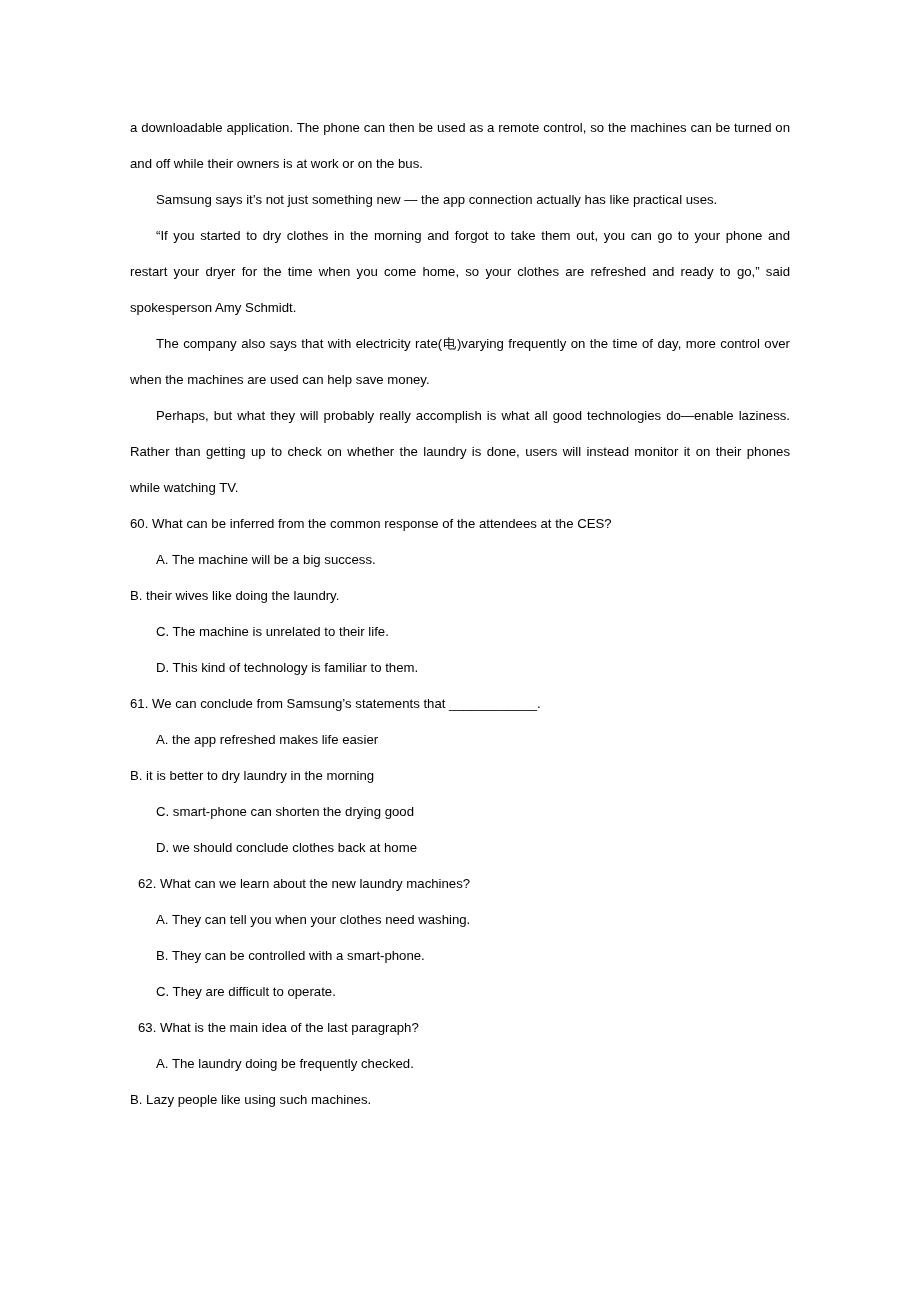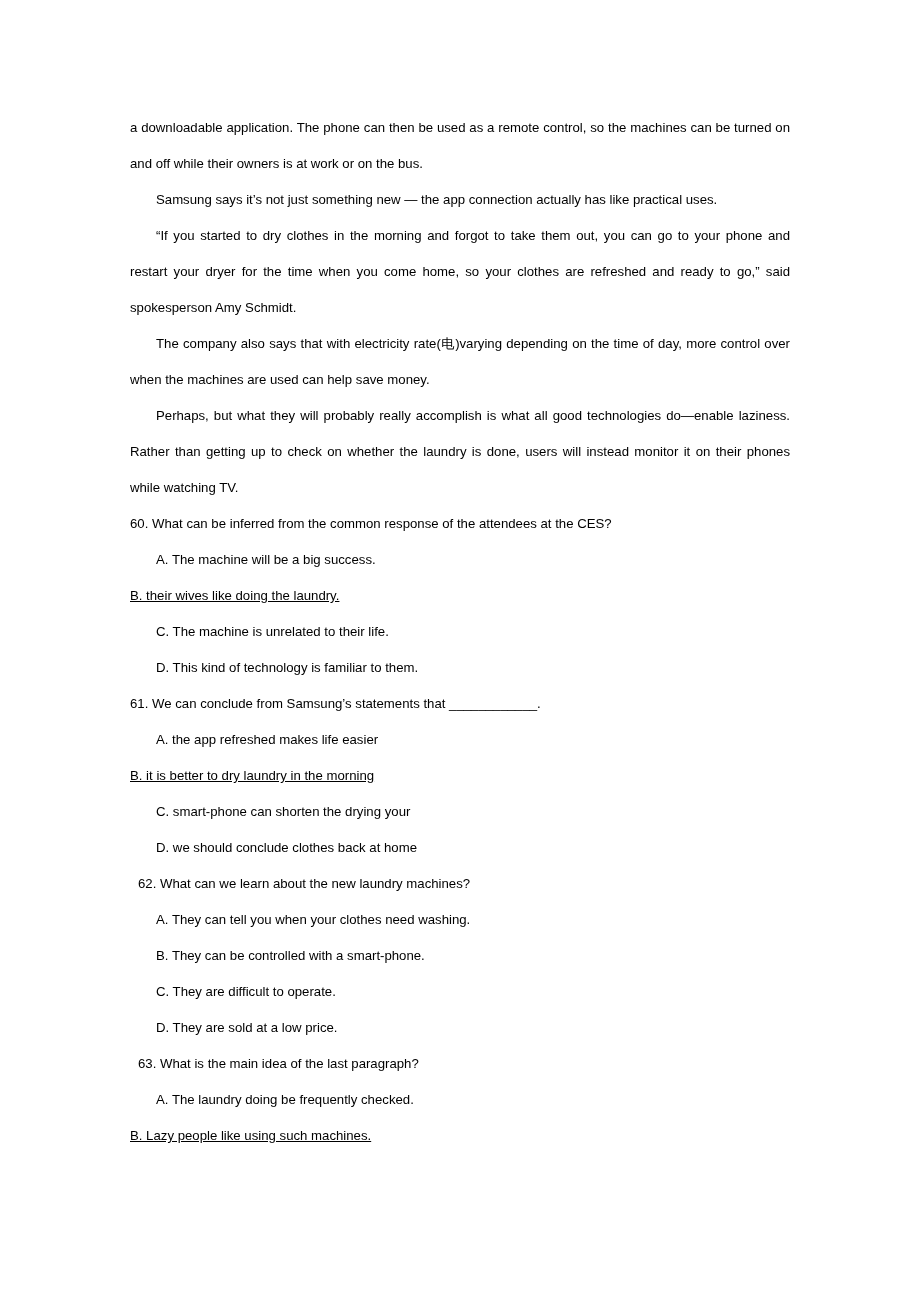--- a/index.html
+++ b/index.html
@@ -35,61 +35,59 @@
     text-indent: 0;
   }
   p.indent1 {
     text-indent: 26px;
   }
   .opt {
     text-indent: 26px;
   }
   .opt-flush {
     text-indent: 0;
-    text-decoration: underline;
   }
   .q {
     text-indent: 0;
   }
   .q-in {
     text-indent: 8px;
   }
 </style>
 </head>
 <body>
 
 <div class="page">
   <div class="doc-body">
 
     <p class="noindent">a downloadable application. The phone can then be used as a remote control, so the machines can be turned on and off while their owners is at work or on the bus.</p>
 
     <p class="indent1">Samsung says it’s not just something new — the app connection actually has like practical uses.</p>
 
     <p class="indent1">“If you started to dry clothes in the morning and forgot to take them out, you can go to your phone and restart your dryer for the time when you come home, so your clothes are refreshed and ready to go,” said spokesperson Amy Schmidt.</p>
 
-    <p class="indent1">The company also says that with electricity rate(电)varying depending on the time of day, more control over when the machines are used can help save money.</p>
+    <p class="indent1">The company also says that with electricity rate(电)varying frequently on the time of day, more control over when the machines are used can help save money.</p>
 
     <p class="indent1">Perhaps, but what they will probably really accomplish is what all good technologies do—enable laziness. Rather than getting up to check on whether the laundry is done, users will instead monitor it on their phones while watching TV.</p>
 
     <p class="q">60. What can be inferred from the common response of the attendees at the CES?</p>
     <p class="opt">A. The machine will be a big success.</p>
     <p class="opt-flush">B. their wives like doing the laundry.</p>
     <p class="opt">C. The machine is unrelated to their life.</p>
     <p class="opt">D. This kind of technology is familiar to them.</p>
 
     <p class="q">61. We can conclude from Samsung’s statements that ____________.</p>
     <p class="opt">A. the app refreshed makes life easier</p>
     <p class="opt-flush">B. it is better to dry laundry in the morning</p>
-    <p class="opt">C. smart-phone can shorten the drying your</p>
+    <p class="opt">C. smart-phone can shorten the drying good</p>
     <p class="opt">D. we should conclude clothes back at home</p>
 
     <p class="q-in">62. What can we learn about the new laundry machines?</p>
     <p class="opt">A. They can tell you when your clothes need washing.</p>
     <p class="opt">B. They can be controlled with a smart-phone.</p>
     <p class="opt">C. They are difficult to operate.</p>
-    <p class="opt">D. They are sold at a low price.</p>
 
     <p class="q-in">63. What is the main idea of the last paragraph?</p>
     <p class="opt">A. The laundry doing be frequently checked.</p>
     <p class="opt-flush">B. Lazy people like using such machines.</p>
 
   </div>
 </div>
 
 </body></html>

